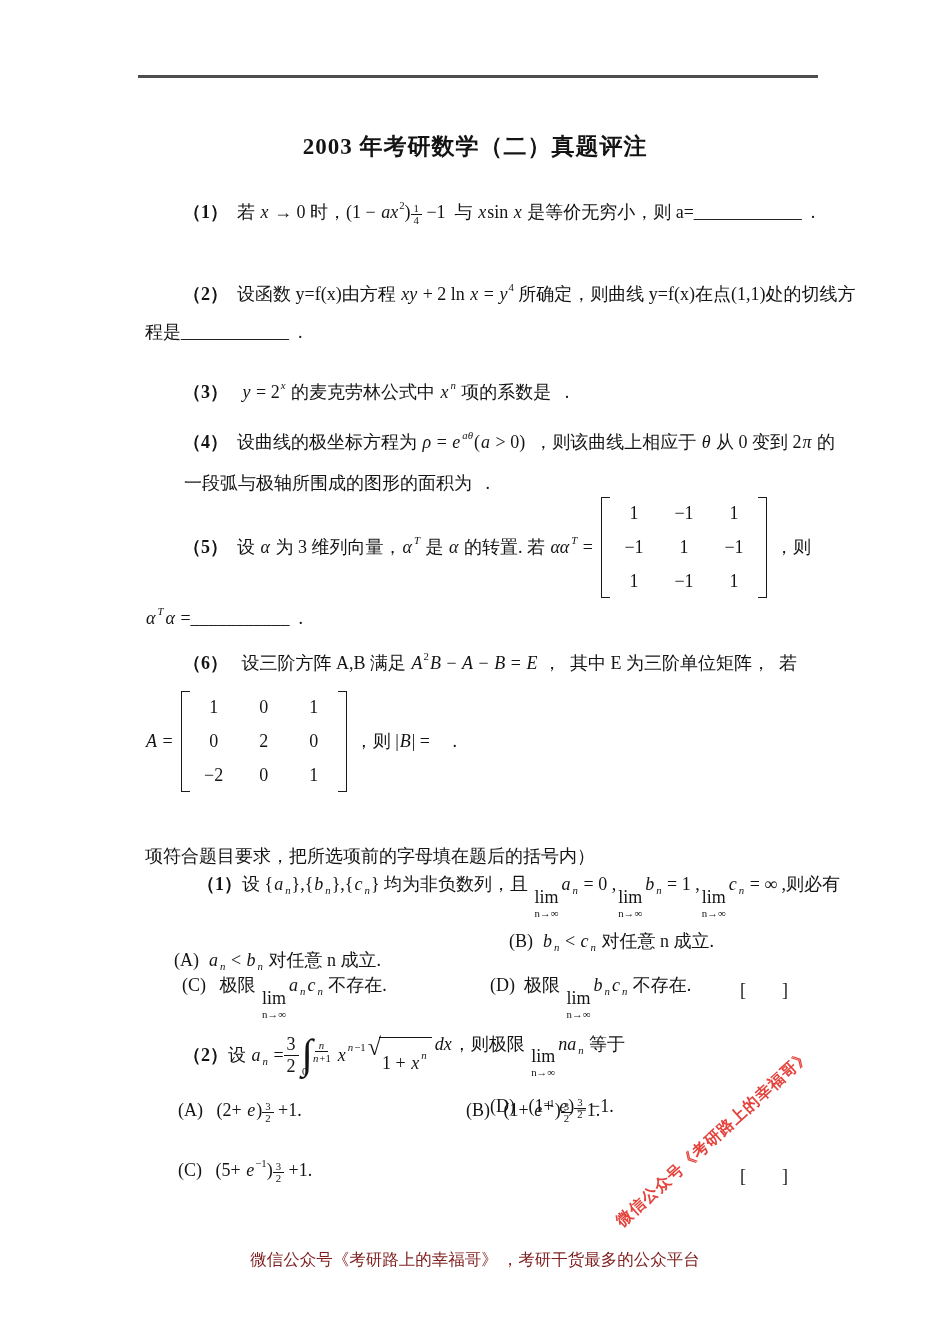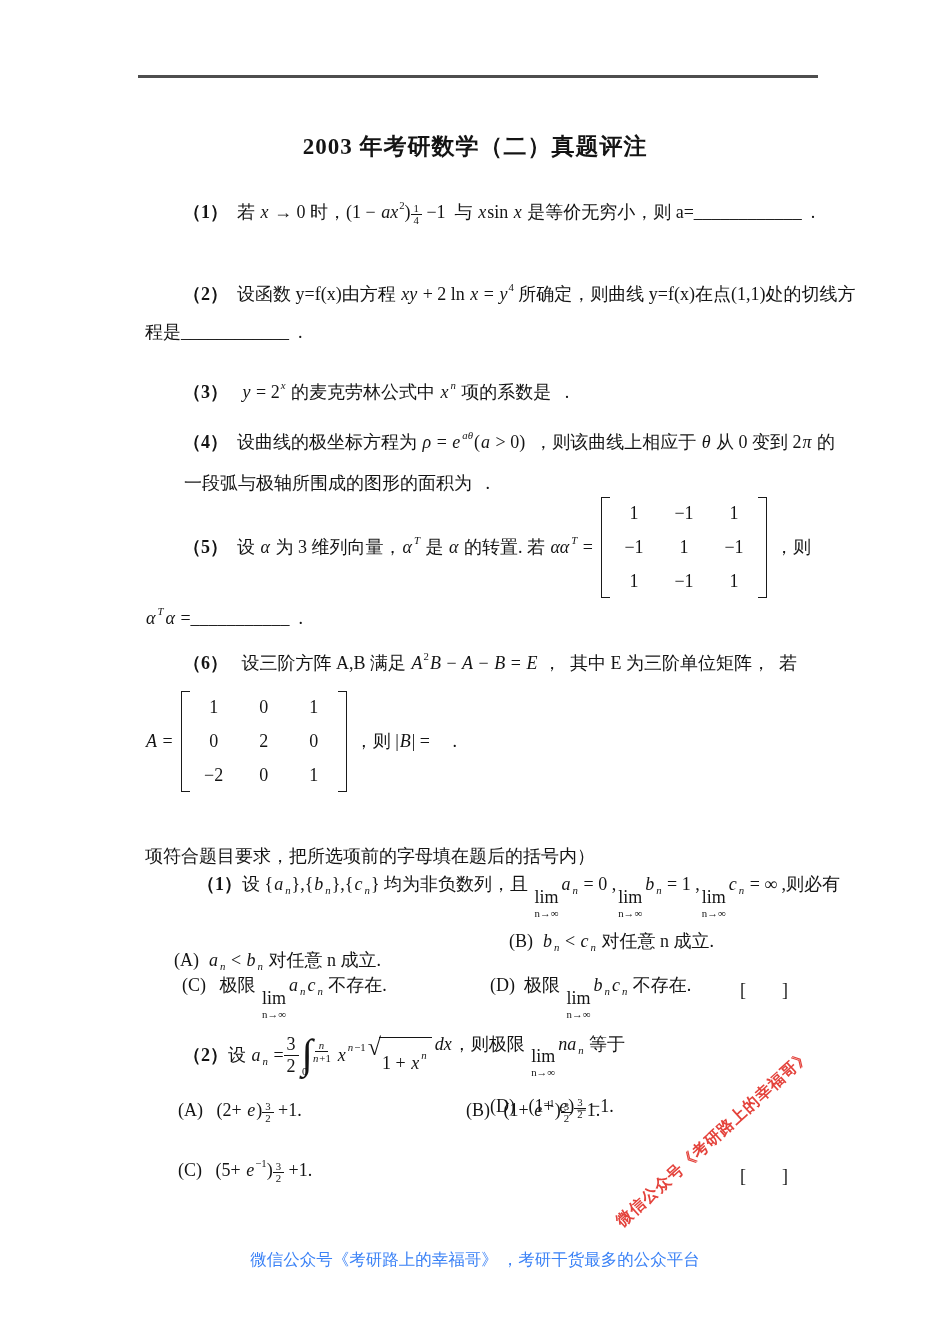--- a/index.html
+++ b/index.html
@@ -32,21 +32,21 @@
   .intg{display:inline-flex; align-items:center; margin:0 3px;}
   .intg .isign{font-size:2.3em; line-height:0.8; font-style:italic;}
   .intg .ilims{display:inline-flex; flex-direction:column; justify-content:space-between; font-size:0.6em; align-self:stretch; margin-left:-4px; padding:1px 0 2px 0;}
   .intg .ilo{margin-top:auto; margin-left:-7px;}
   .matrix{display:inline-flex; align-items:center; margin:0 8px; vertical-align:middle;}
   .mb{align-self:stretch; width:8px; border:1.7px solid #1a1a1a;}
   .mbl{border-right:0; margin-right:3px;}
   .mbr2{border-left:0; margin-left:3px;}
   .mgrid{display:grid; row-gap:13px; column-gap:28px; padding:6px 10px; text-align:center;}
   .mcell{min-width:22px;}
-  .footer{position:absolute; top:1249px; left:0; width:100%; text-align:center; font-size:16.5px; color:#3b82f6;}
+  .footer{position:absolute; top:1249px; left:0; width:100%; text-align:center; font-size:16.5px; color:#7f1d1d;}
   .watermark{
     position:absolute; left:612px; top:1216px; transform:rotate(-42deg); transform-origin:0 0;
     font-size:16px; letter-spacing:1px; font-weight:700; white-space:pre;
   }
 </style>
 </head>
 <body>
 
 <div class="page">
 

